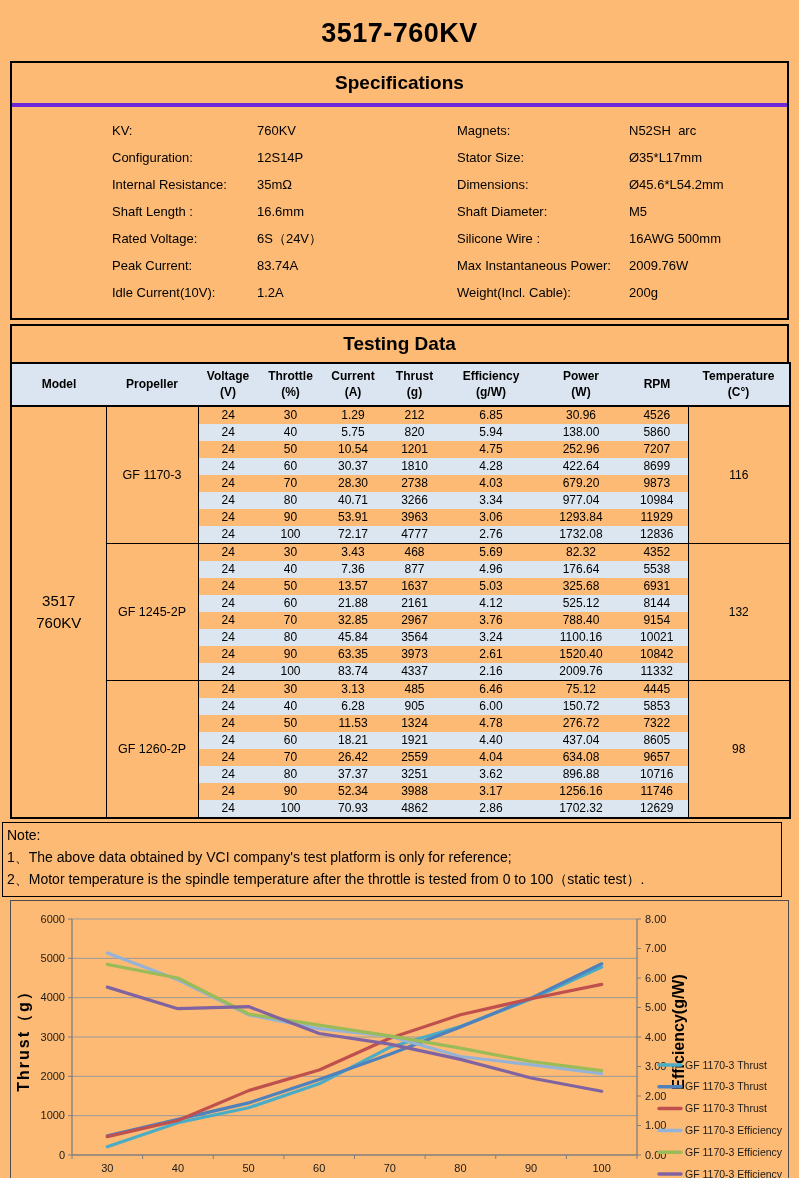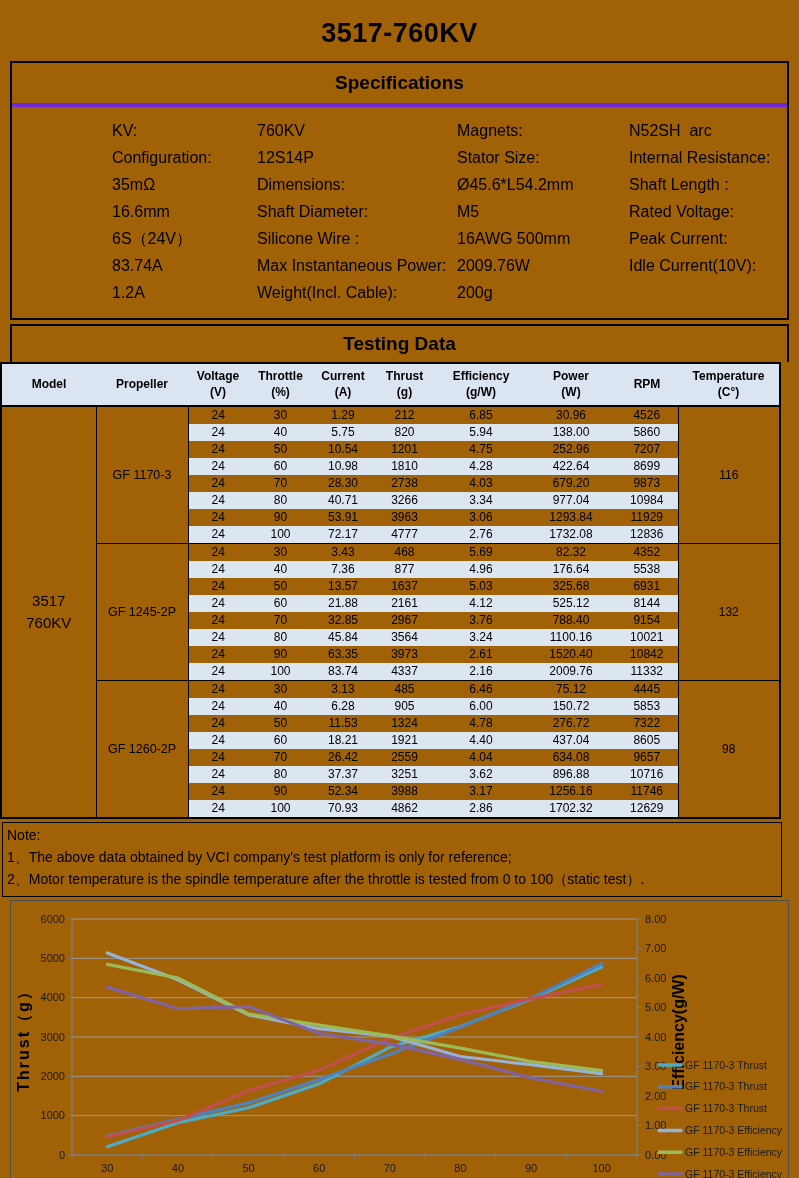--- a/index.html
+++ b/index.html
@@ -1,29 +1,29 @@
 <!DOCTYPE html>
 <html><head>
 <meta charset="utf-8">
 <style>
   * { margin:0; padding:0; box-sizing:border-box; }
   html,body { background:#fff; }
   body { font-family:"Liberation Sans", sans-serif; color:#000; }
-  .page { position:relative; width:799px; height:1178px; background:#a16207; overflow:hidden; }
+  .page { position:relative; width:799px; height:1178px; background:#fdba74; overflow:hidden; }
 
   .title { text-align:center; font-size:27px; font-weight:bold; padding:18px 0 12px 0; letter-spacing:0.5px; }
 
   .spec-box { margin:0 10px; border:2px solid #000; }
   .spec-header { text-align:center; font-size:19px; font-weight:bold; padding:9px 0; border-bottom:4px solid #6d28d9; }
   .spec-grid { display:grid; grid-template-columns:145px 200px 172px 1fr; padding:10px 0 12px 100px; }
-  .spec-cell { height:27px; line-height:27px; font-size:16px; white-space:pre; overflow:visible; }
+  .spec-cell { height:27px; line-height:27px; font-size:13px; white-space:pre; overflow:visible; }
 
   .testing-title-box { margin:4px 10px 0 10px; border:2px solid #000; border-bottom:none; text-align:center; font-size:19px; font-weight:bold; padding:7px 0; }
 
-  table.data-table { width:779px; margin:0 0; border-collapse:collapse; table-layout:fixed; border:2px solid #000; }
+  table.data-table { width:779px; margin:0 10px; border-collapse:collapse; table-layout:fixed; border:2px solid #000; }
   .data-table thead th { background:#DBE5F1; font-size:12px; font-weight:bold; line-height:1.3; padding:5px 0; border-top:2px solid #000; border-bottom:2px solid #000; text-align:center; vertical-align:middle; }
   .data-table td { font-size:12px; text-align:center; vertical-align:middle; height:17px; line-height:17px; padding:0; }
   td.stripe { background:#DCE6F1; }
   td.vsep { border-right:1.2px solid #000; }
   tr.group-first td { border-top:1.5px solid #000; }
   tr.first-data-row td { border-top:none; }
   td.model-cell { white-space:pre-line; font-size:15px; line-height:1.5; border-right:1.2px solid #000; }
   td.prop-cell { font-size:12.5px; border-right:1.2px solid #000; }
   td.temp-cell { font-size:12px; }
 
@@ -42,20 +42,21 @@
   <div class="spec-box">
     <div class="spec-header">Specifications</div>
     <div class="spec-grid" id="spec-grid">
         <div class="spec-cell">KV:</div>
         <div class="spec-cell">760KV</div>
         <div class="spec-cell">Magnets:</div>
         <div class="spec-cell">N52SH  arc</div>
         <div class="spec-cell">Configuration:</div>
         <div class="spec-cell">12S14P</div>
         <div class="spec-cell">Stator Size:</div>
+        <div class="spec-cell">Ø35*L17mm</div>
         <div class="spec-cell">Internal Resistance:</div>
         <div class="spec-cell">35mΩ</div>
         <div class="spec-cell">Dimensions:</div>
         <div class="spec-cell">Ø45.6*L54.2mm</div>
         <div class="spec-cell">Shaft Length :</div>
         <div class="spec-cell">16.6mm</div>
         <div class="spec-cell">Shaft Diameter:</div>
         <div class="spec-cell">M5</div>
         <div class="spec-cell">Rated Voltage:</div>
         <div class="spec-cell">6S（24V）</div>
@@ -156,21 +157,21 @@
           <td>50</td>
           <td>10.54</td>
           <td>1201</td>
           <td>4.75</td>
           <td>252.96</td>
           <td class="vsep">7207</td>
         </tr>
         <tr>
           <td class="stripe">24</td>
           <td class="stripe">60</td>
-          <td class="stripe">10.98</td>
+          <td class="stripe">30.37</td>
           <td class="stripe">1810</td>
           <td class="stripe">4.28</td>
           <td class="stripe">422.64</td>
           <td class="stripe vsep">8699</td>
         </tr>
         <tr>
           <td>24</td>
           <td>70</td>
           <td>28.30</td>
           <td>2738</td>

